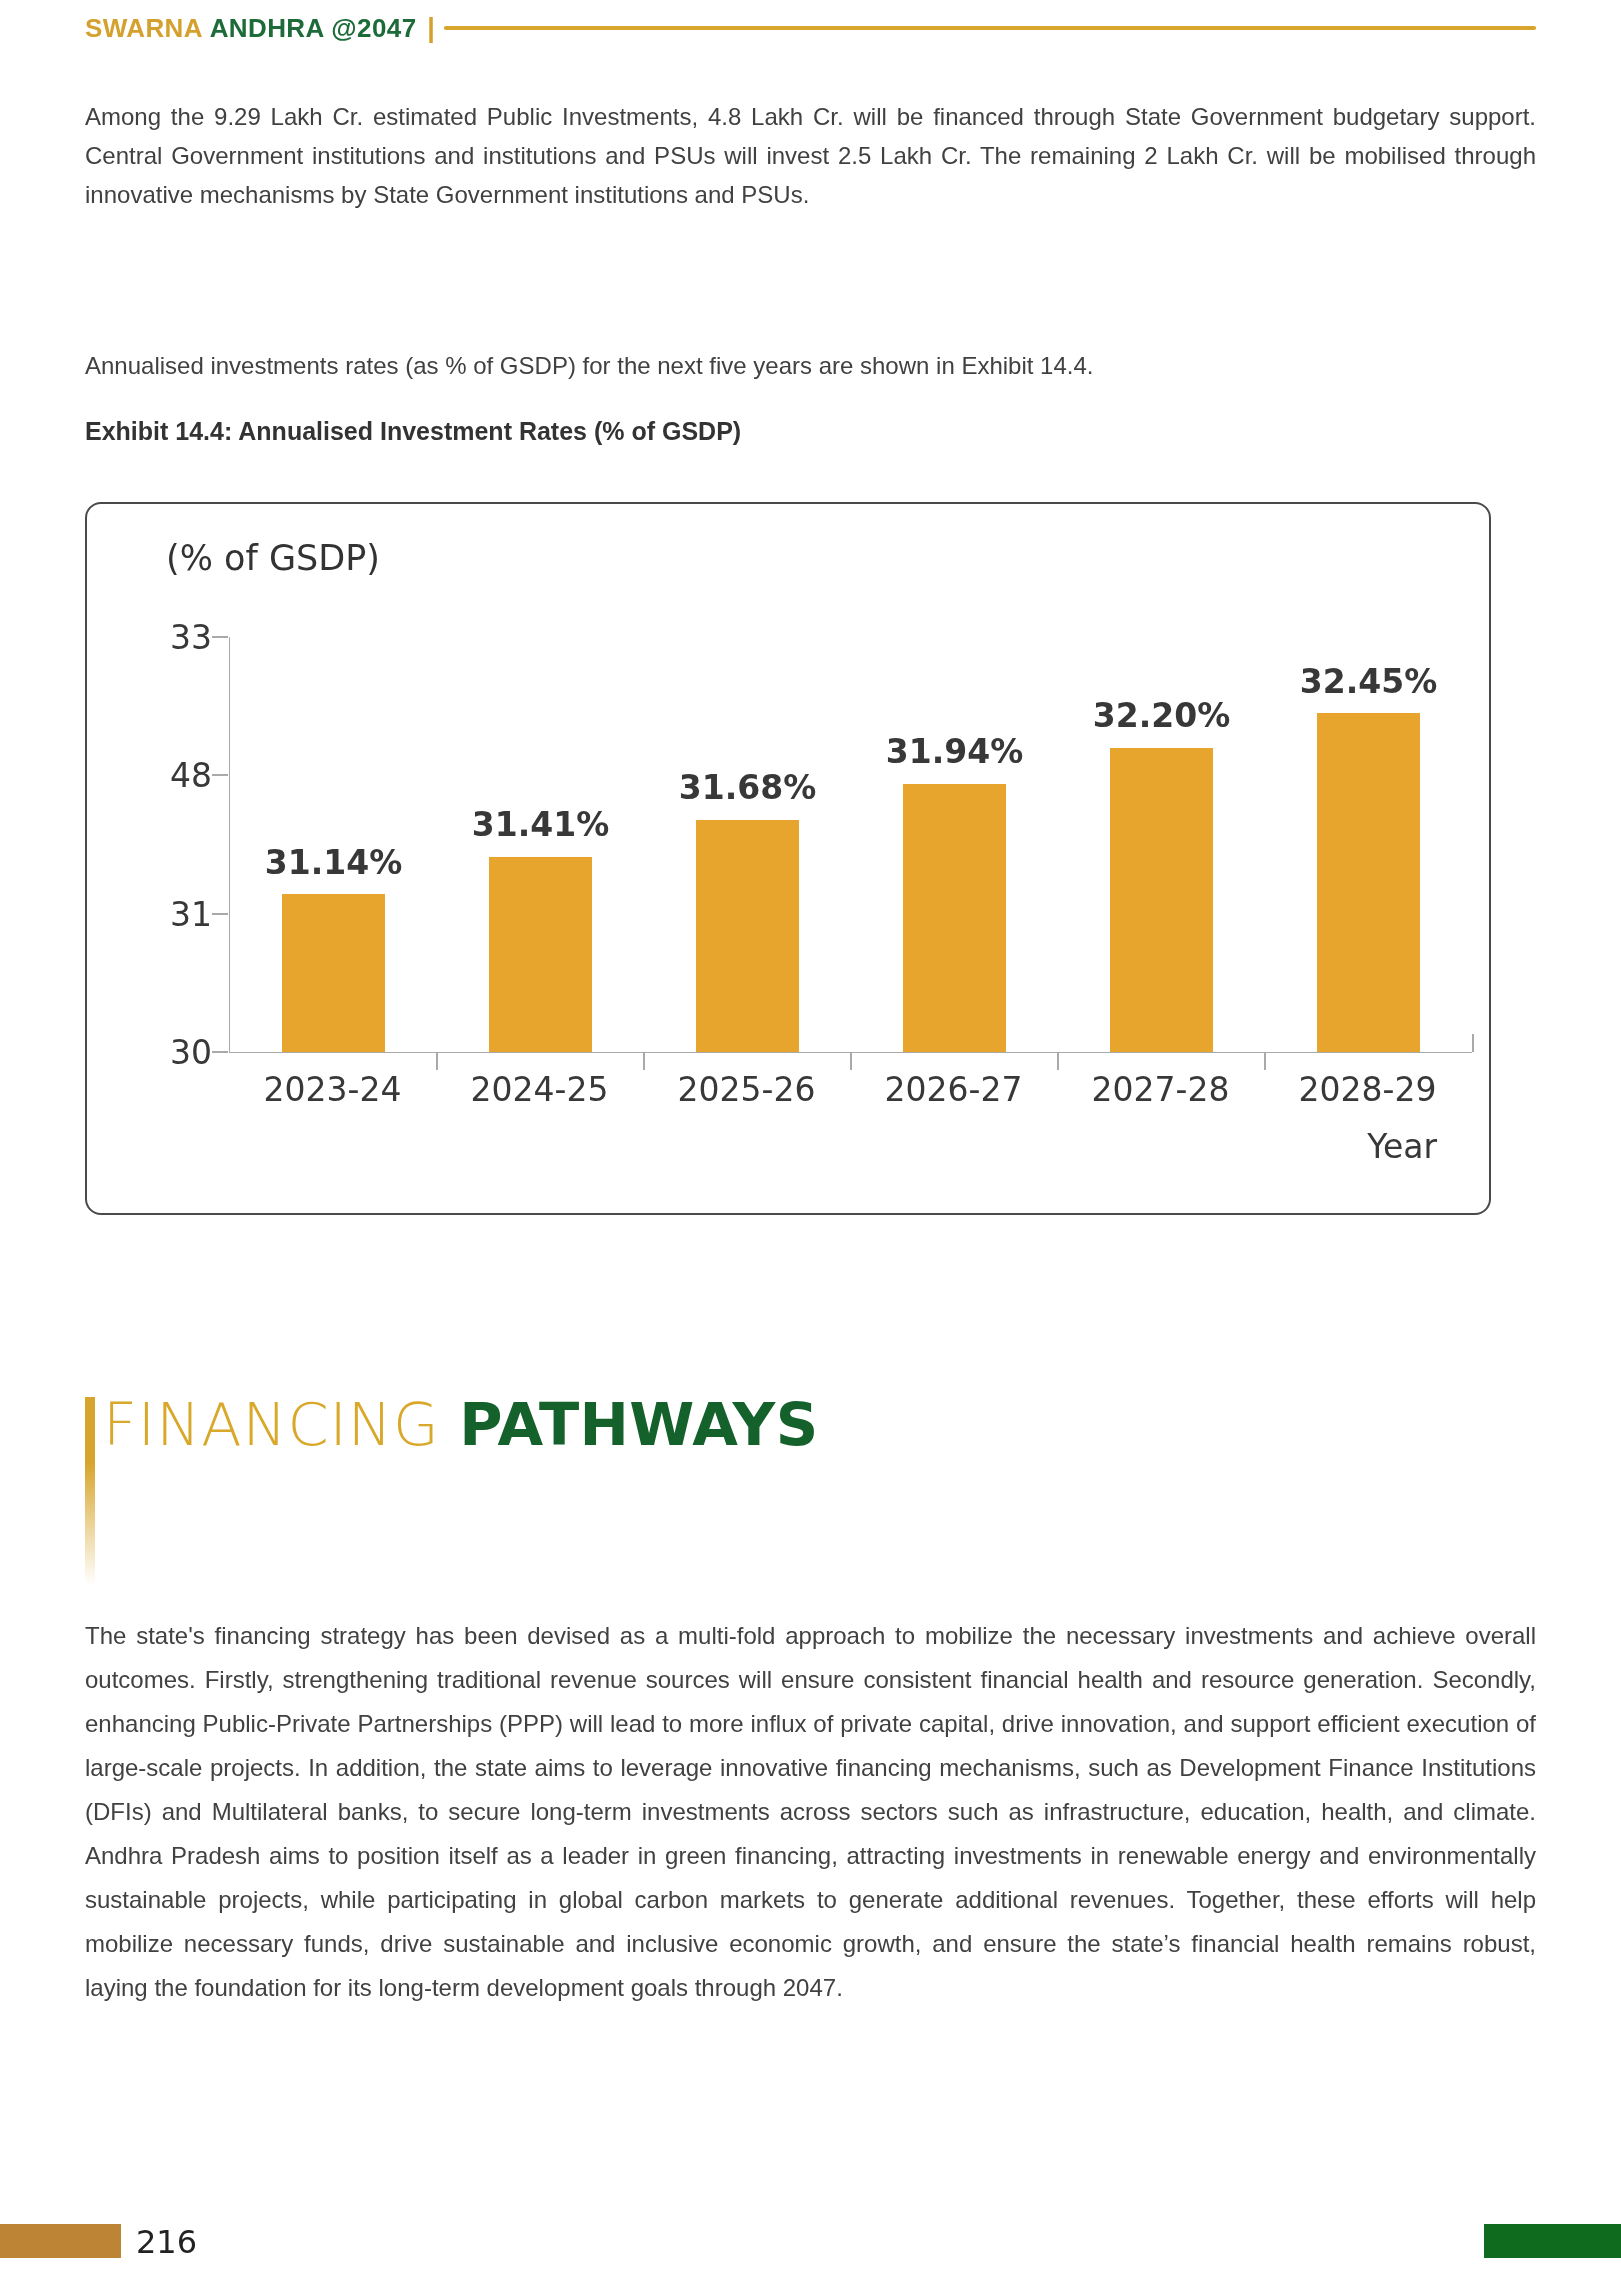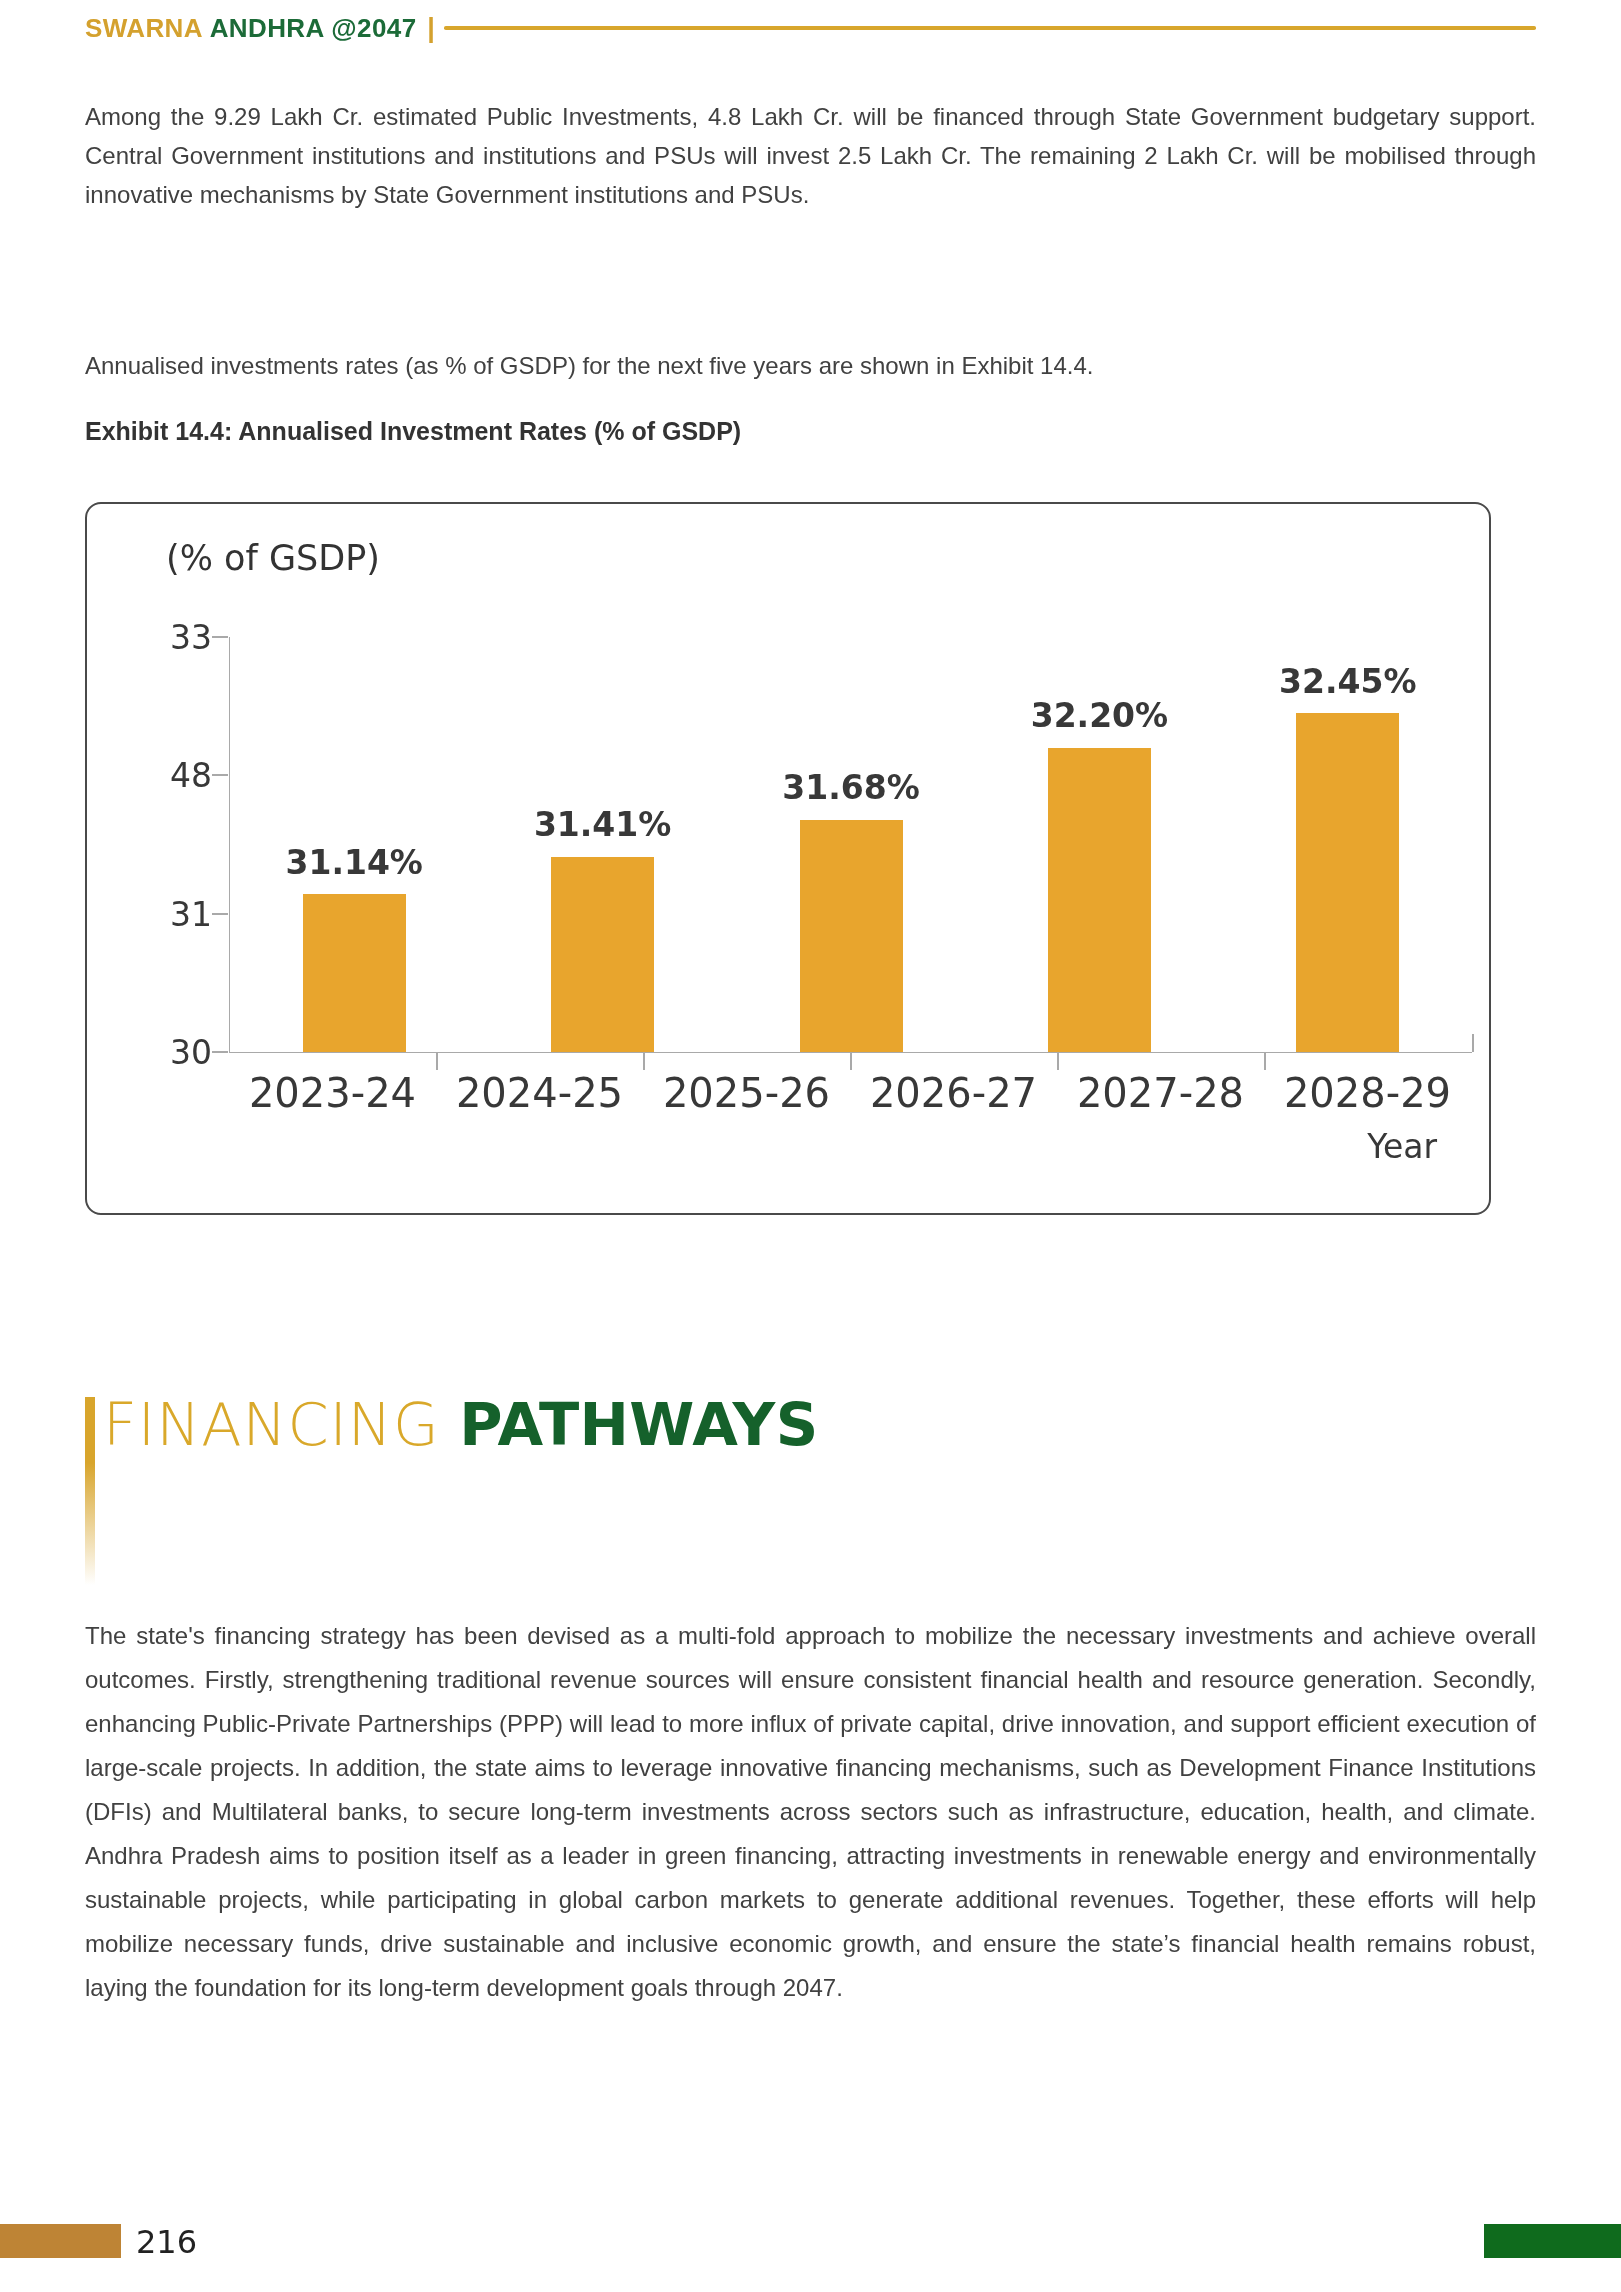--- a/index.html
+++ b/index.html
@@ -30,21 +30,21 @@
           display:flex; align-items:flex-end; }
   .slot { flex:1; height:100%; display:flex; flex-direction:column; justify-content:flex-end; align-items:center; }
   .bar { width:103px; }
   .bar-label { font-size:33px; font-weight:bold; color:#383838; margin-bottom:12.5px; white-space:nowrap; }
   .ylabels { position:absolute; left:0; top:133px; width:125px; height:415px; }
   .y-label { position:absolute; right:0; transform:translateY(-50%); font-size:33px; color:#383838; }
   .ytick { position:absolute; left:-18px; width:16px; height:1.8px; background:#a9a9a9; }
   .xtick { position:absolute; bottom:-18px; width:1.8px; height:18px; background:#a9a9a9; }
   .endcap { position:absolute; right:-1.8px; bottom:0; width:1.8px; height:18px; background:#a9a9a9; }
   .xlabels { position:absolute; left:142px; top:566px; width:1242px; display:flex; }
-  .x-label { flex:1; text-align:center; font-size:40px; color:#383838; }
+  .x-label { flex:1; text-align:center; font-size:33px; color:#383838; }
   .year-label { position:absolute; top:623px; right:52px; font-size:33px; color:#383838; }
   
   .section { position:absolute; top:1390px; left:85px; height:206px; }
   .section .goldbar { position:absolute; left:0; top:7.2px; width:9.9px; height:188px;
       background:linear-gradient(to bottom, #d8a52c 0%, #d8a52c 35%, rgba(216,165,44,0) 100%); }
   .section .title { position:absolute; left:18px; top:0; font-size:59px; white-space:nowrap;
       font-family:"DejaVu Sans", sans-serif; }
   .section .t-light { color:#d9a82a; font-weight:300; letter-spacing:0.9px; }
   .section .t-bold { color:#15612b; font-weight:800; letter-spacing:0.4px; }
   #para3 { top:1590px; line-height:44px; }
@@ -88,20 +88,24 @@
         <div class="slot">
           <div class="bar-label">31.41%</div>
           <div class="bar" style="height: 47%; background: rgb(232, 165, 45);"></div>
         </div>
         <div class="xtick" style="left: calc(16.667% - 0.9px);"></div>
         <div class="slot">
           <div class="bar-label">31.68%</div>
           <div class="bar" style="height: 56%; background: rgb(232, 165, 45);"></div>
         </div>
         <div class="xtick" style="left: calc(33.333% - 0.9px);"></div>
+        <div class="slot">
+          <div class="bar-label">31.94%</div>
+          <div class="bar" style="height: 64.67%; background: rgb(232, 165, 45);"></div>
+        </div>
         <div class="xtick" style="left: calc(50% - 0.9px);"></div>
         <div class="slot">
           <div class="bar-label">32.20%</div>
           <div class="bar" style="height: 73.33%; background: rgb(232, 165, 45);"></div>
         </div>
         <div class="xtick" style="left: calc(66.667% - 0.9px);"></div>
         <div class="slot">
           <div class="bar-label">32.45%</div>
           <div class="bar" style="height: 81.67%; background: rgb(232, 165, 45);"></div>
         </div>

